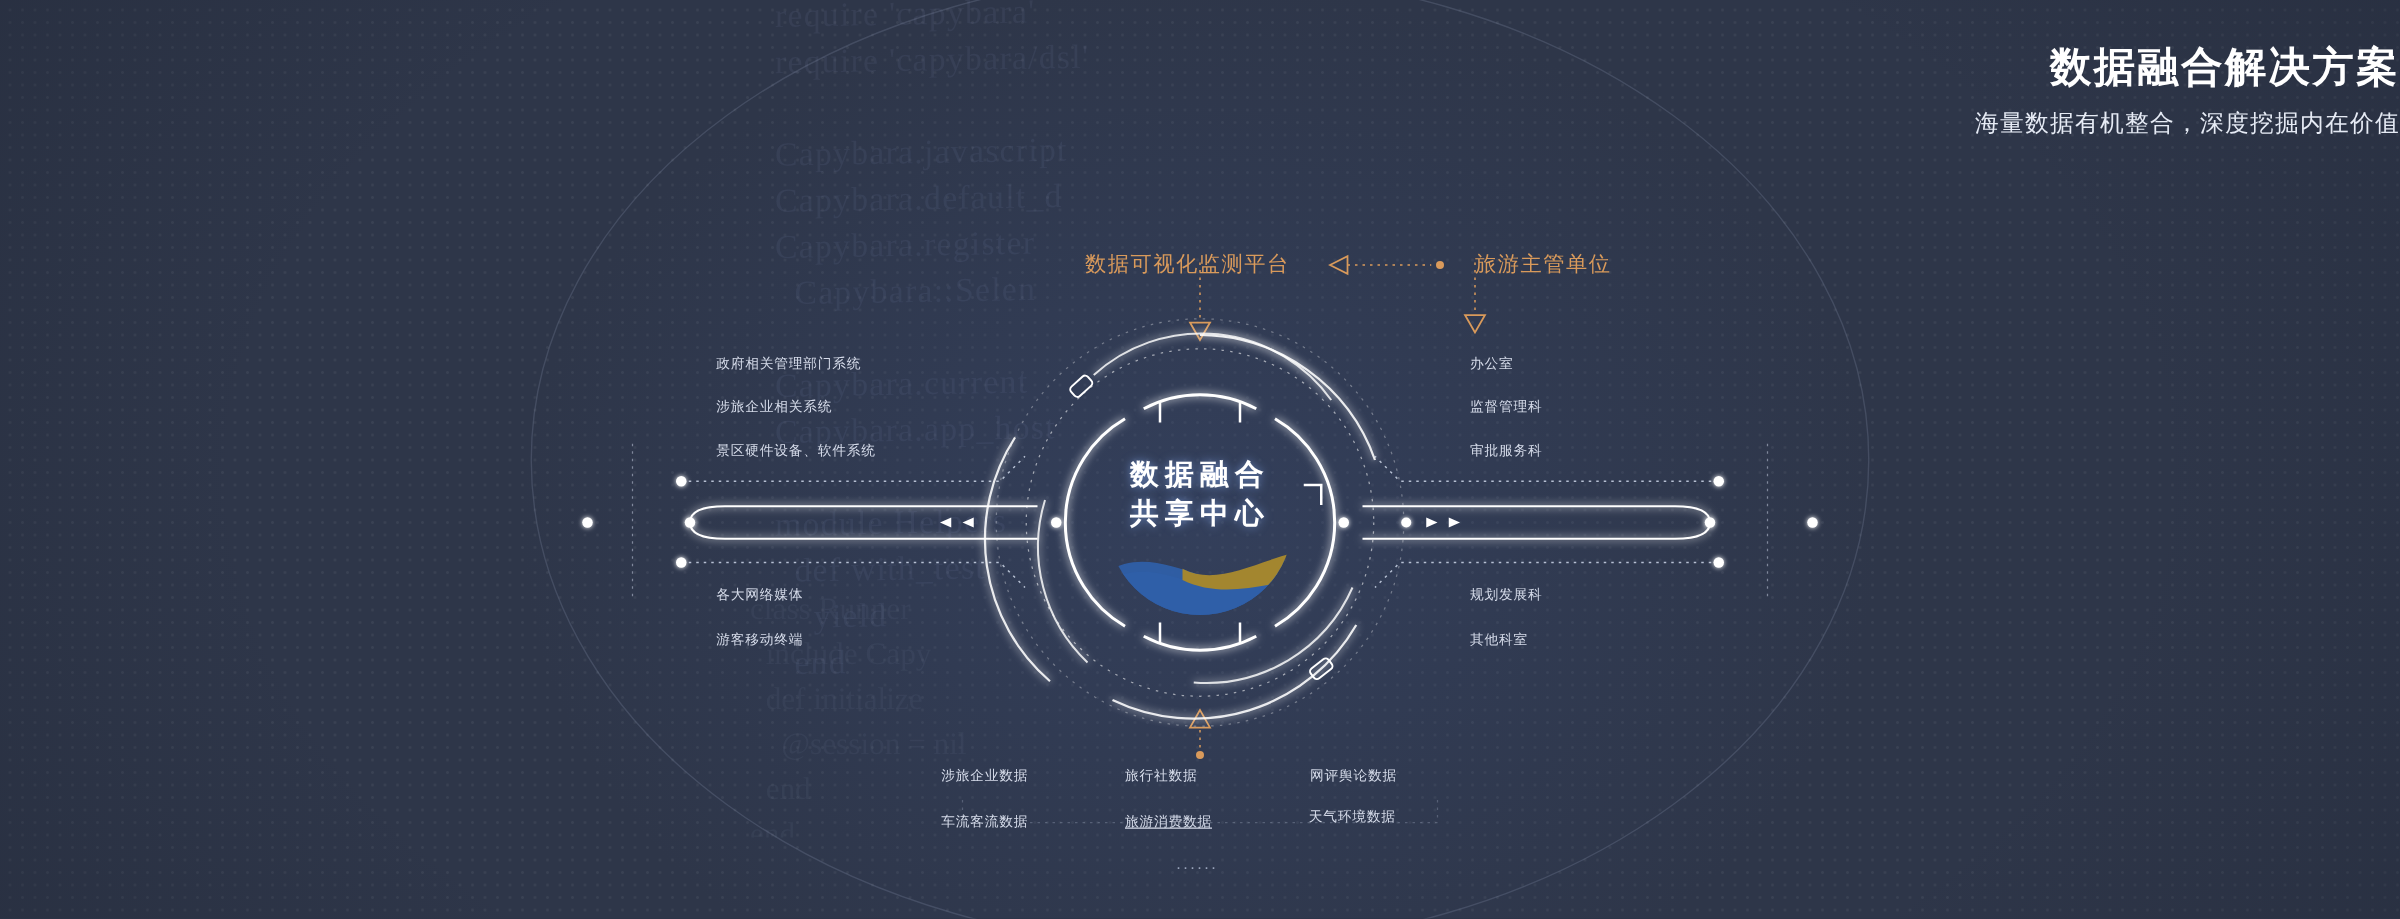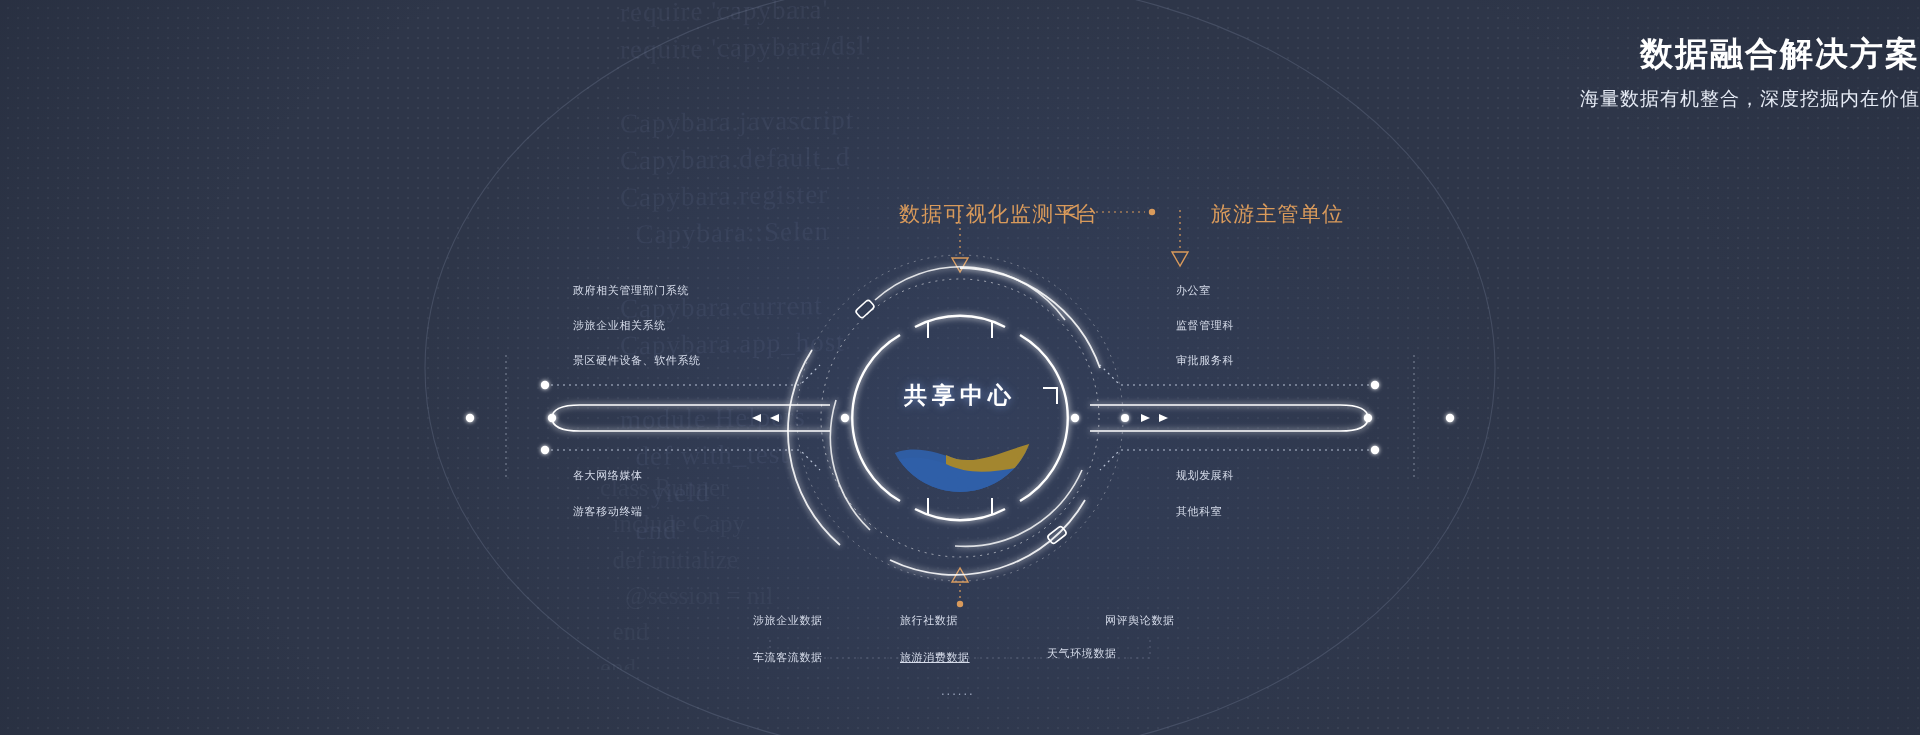--- a/index.html
+++ b/index.html
@@ -87,26 +87,25 @@
   .label-white {
     position: absolute;
     font-size: 11px;
     color: #d6dcea;
     letter-spacing: 0.6px;
     white-space: nowrap;
     z-index: 7;
   }
   .label-orange {
     position: absolute;
-    font-size: 21px;
+    font-size: 17px;
     color: #d99a5b;
     letter-spacing: 1.2px;
     white-space: nowrap;
     z-index: 7;
-    margin-left: 31px;
   }
 
   
   .hex-wrap {
     position: absolute;
     width: 96px;
     height: 108px;
     z-index: 7;
   }
   .hex-outer, .hex-inner {
@@ -323,20 +322,21 @@
     <g clip-path="url(#coreClip)">
       <path d="M 880 462 C 905 440 935 452 960 460 C 990 470 1015 450 1045 442 L 1045 500 L 880 500 Z" fill="#2f5fa8" opacity="0.95"></path>
       <path d="M 880 470 C 905 448 935 460 960 468 C 990 478 1015 458 1045 450 L 1045 500 L 880 500 Z" fill="#2f5fa8"></path>
       <path d="M 946 455 C 975 470 1005 448 1045 440 L 1045 462 C 1005 470 975 478 946 464 Z" fill="#a3862f"></path>
     </g>
     <circle cx="960" cy="418" r="74" fill="none" stroke="#ffffff" stroke-width="0"></circle>
   </svg>
 
   <div id="center">
     <div id="center-text">
+      <div class="l1">数据融合</div>
       <div class="l2">共享中心</div>
     </div>
   </div>
 
   <div class="label-orange" style="left:868px; top:200px;">数据可视化监测平台</div>
   <div class="label-orange" style="left:1180px; top:200px;">旅游主管单位</div>
 
 
 
   <div class="label-white" style="left:573px; top:283px;">政府相关管理部门系统</div>
@@ -352,18 +352,18 @@
 
   <div class="label-white" style="left:1176px; top:468px;">规划发展科</div>
   <div class="label-white" style="left:1176px; top:504px;">其他科室</div>
 
   <div class="label-white" style="left:753px; top:613px;">涉旅企业数据</div>
   <div class="label-white" style="left:753px; top:650px;">车流客流数据</div>
 
   <div class="label-white" style="left:900px; top:613px;">旅行社数据</div>
   <div class="label-white" style="left:900px; top:650px;text-decoration:underline;">旅游消费数据</div>
 
-  <div class="label-white" style="left:1105px; top:613px;text-align:center;">网评舆论数据</div>
+  <div class="label-white" style="left:1048px; top:613px;text-align:center;">网评舆论数据</div>
   <div class="label-white" style="left:1047px; top:646px;">天气环境数据</div>
 
   <div class="label-white" style="left:941px; top:683px; font-size:13px; letter-spacing:2px; color:#9aa4bb;">......</div>
 
 </div>
 
 </body></html>

